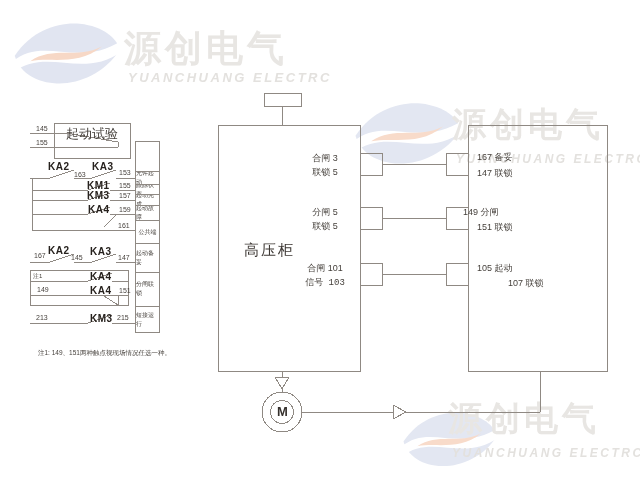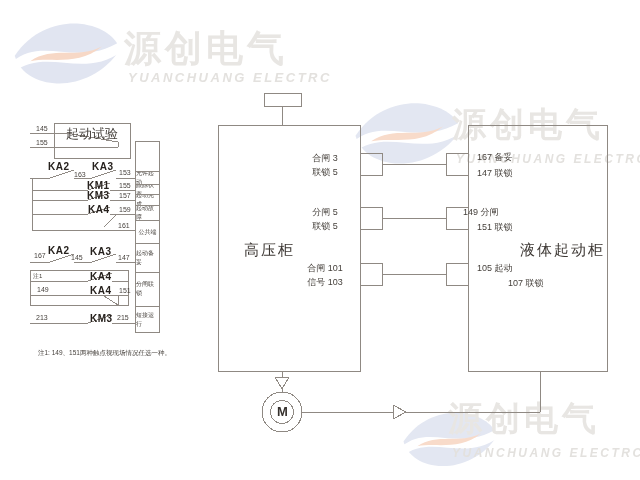--- a/index.html
+++ b/index.html
@@ -136,28 +136,27 @@
       <line x1="104" y1="296" x2="118" y2="305"></line>
         <line x1="118" y1="295" x2="118" y2="305"></line>
 
       <line x1="30" y1="323" x2="88" y2="323"></line>
         <line x1="88" y1="323" x2="112" y2="315"></line>
       <line x1="112" y1="323" x2="135" y2="323"></line>
     </g>
   </svg>
 
   <div class="abs title" style="left:244px;top:241px;">高压柜</div>
-  <div class="abs title" style="left:520px;top:241px;">液体起动柜</div>
 
   <div class="abs port r" style="left:294px;top:152px;">合闸 3</div>
   <div class="abs port r" style="left:294px;top:166px;">联锁 5</div>
   <div class="abs port r" style="left:294px;top:206px;">分闸 5</div>
   <div class="abs port r" style="left:294px;top:220px;">联锁 5</div>
   <div class="abs port r" style="left:294px;top:262px;">合闸 101</div>
-  <div class="abs port r" style="left:294px;top:276px;">信号 103</div>
+  <div class="abs port r" style="left:294px;top:276px;font-family:Liberation Mono, monospace;">信号 103</div>
 
   <div class="abs port" style="left:477px;top:151px;">167 备妥</div>
   <div class="abs port" style="left:477px;top:167px;">147 联锁</div>
   <div class="abs port" style="left:463px;top:206px;">149 分闸</div>
   <div class="abs port" style="left:477px;top:221px;">151 联锁</div>
   <div class="abs port" style="left:477px;top:262px;">105 起动</div>
   <div class="abs port" style="left:477px;top:277px;margin-left:31px;">107 联锁</div>
 
   <div class="abs mlabel" style="left:277px;top:404px;">M</div>
 

